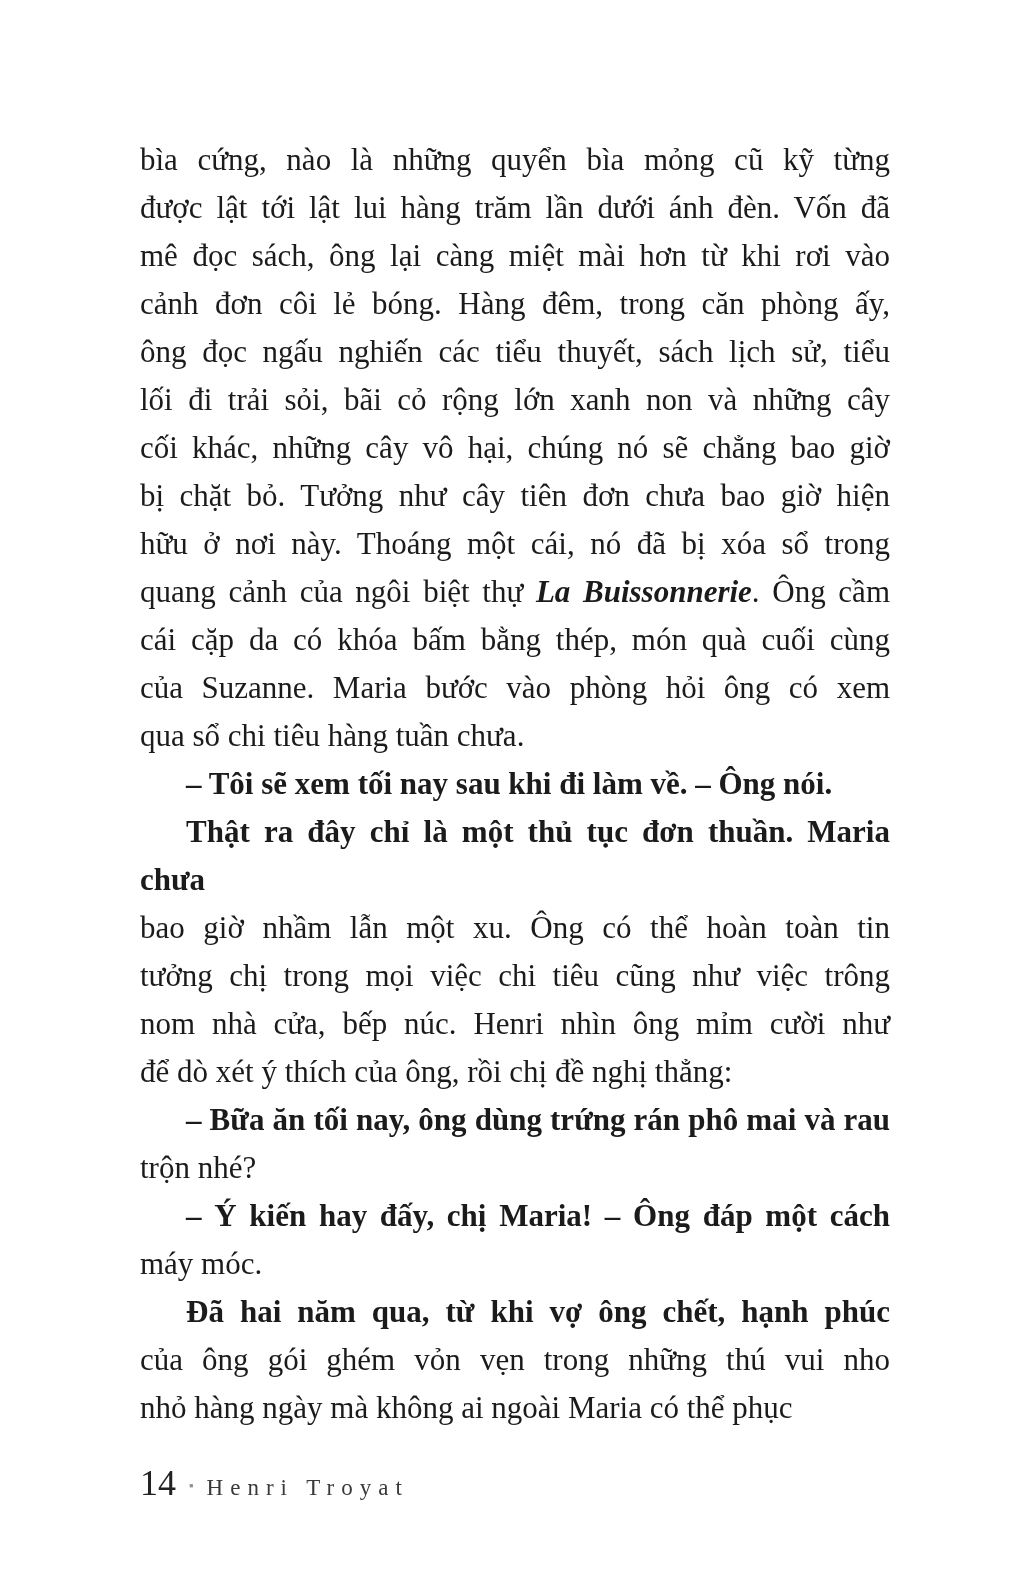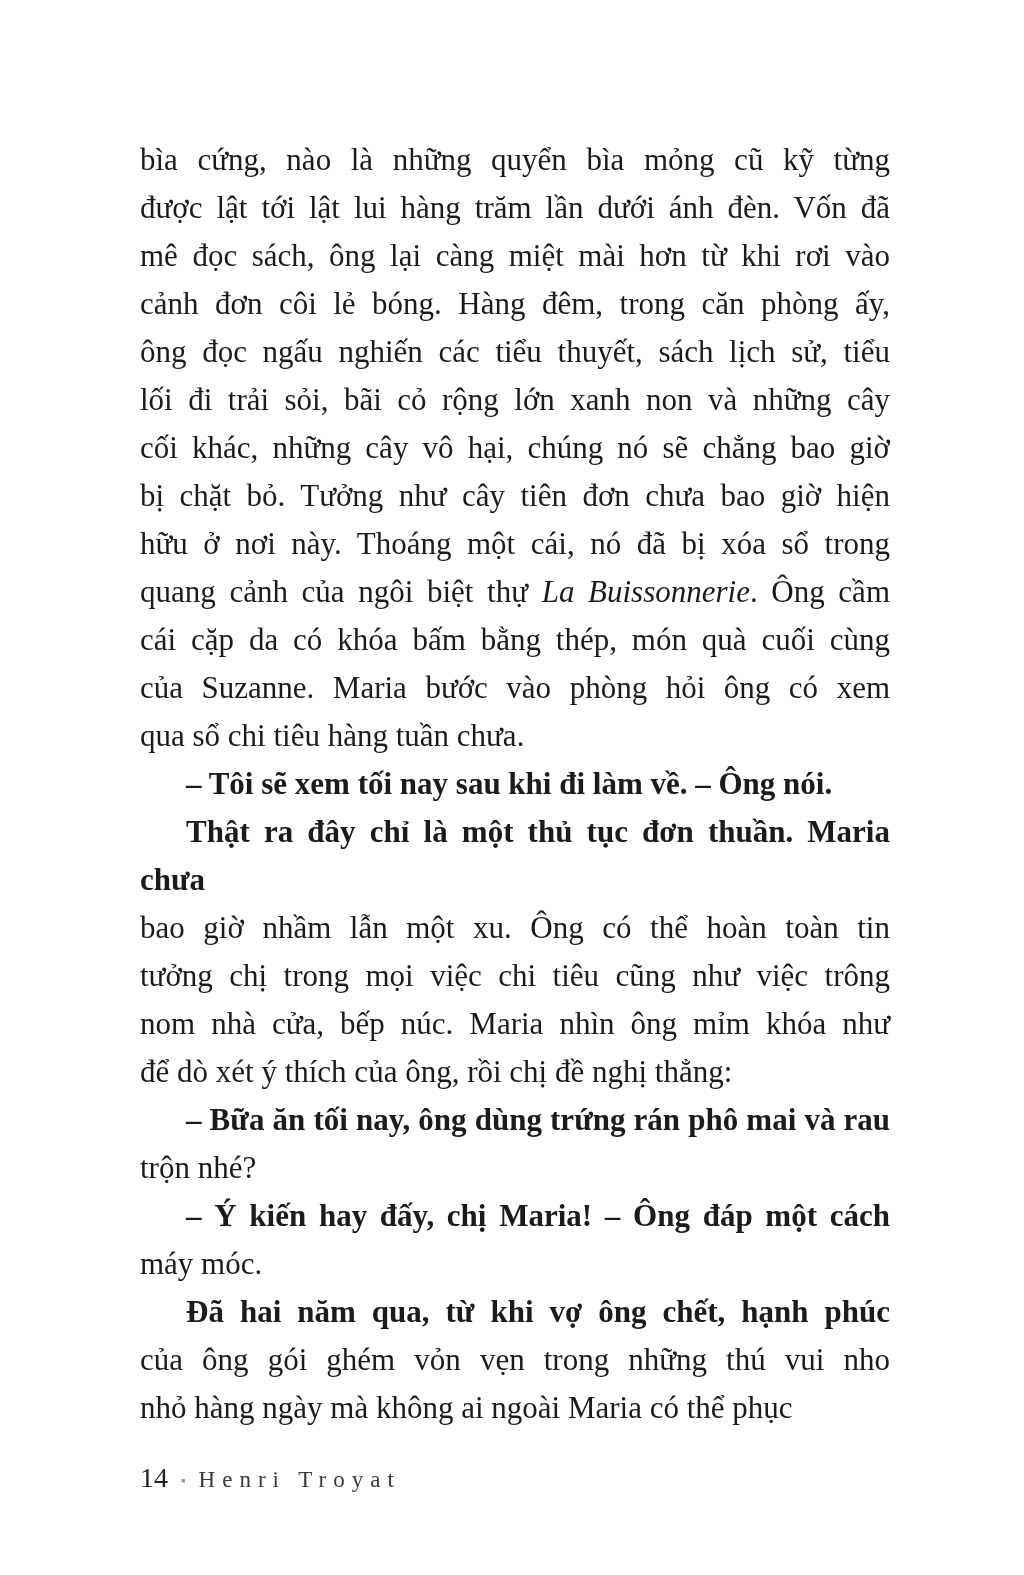--- a/index.html
+++ b/index.html
@@ -33,30 +33,31 @@
   }
   .text-line.last {
     text-align-last: left;
   }
   .text-line.indent {
     text-indent: 46px;
     font-weight: bold;
   }
   .italic {
     font-style: italic;
+    font-weight: bold;
   }
   .page-footer {
     position: absolute;
     left: 140px;
     top: 1462px;
     display: flex;
     align-items: baseline;
   }
   .page-number {
-    font-size: 28px;
+    font-size: 36px;
     color: #222222;
   }
   .square-bullet {
     font-size: 13px;
     color: #8f8f8f;
     margin: 0 13px;
     align-self: center;
     line-height: 1;
     position: relative;
     top: 2px;
@@ -83,21 +84,21 @@
       <div class="text-line"><span>bị chặt bỏ. Tưởng như cây tiên đơn chưa bao giờ hiện</span></div>
       <div class="text-line"><span>hữu ở nơi này. Thoáng một cái, nó đã bị xóa sổ trong</span></div>
       <div class="text-line"><span>quang cảnh của ngôi biệt thự </span><span class="italic">La Buissonnerie</span><span>. Ông cầm</span></div>
       <div class="text-line"><span>cái cặp da có khóa bấm bằng thép, món quà cuối cùng</span></div>
       <div class="text-line"><span>của Suzanne. Maria bước vào phòng hỏi ông có xem</span></div>
       <div class="text-line last"><span>qua sổ chi tiêu hàng tuần chưa.</span></div>
       <div class="text-line last indent"><span>– Tôi sẽ xem tối nay sau khi đi làm về. – Ông nói.</span></div>
       <div class="text-line indent"><span>Thật ra đây chỉ là một thủ tục đơn thuần. Maria chưa</span></div>
       <div class="text-line"><span>bao giờ nhầm lẫn một xu. Ông có thể hoàn toàn tin</span></div>
       <div class="text-line"><span>tưởng chị trong mọi việc chi tiêu cũng như việc trông</span></div>
-      <div class="text-line"><span>nom nhà cửa, bếp núc. Maria nhìn ông mỉm khóa như</span></div>
+      <div class="text-line"><span>nom nhà cửa, bếp núc. Henri nhìn ông mỉm cười như</span></div>
       <div class="text-line last"><span>để dò xét ý thích của ông, rồi chị đề nghị thẳng:</span></div>
       <div class="text-line indent"><span>– Bữa ăn tối nay, ông dùng trứng rán phô mai và rau</span></div>
       <div class="text-line last"><span>trộn nhé?</span></div>
       <div class="text-line indent"><span>– Ý kiến hay đấy, chị Maria! – Ông đáp một cách</span></div>
       <div class="text-line last"><span>máy móc.</span></div>
       <div class="text-line indent"><span>Đã hai năm qua, từ khi vợ ông chết, hạnh phúc</span></div>
       <div class="text-line"><span>của ông gói ghém vỏn vẹn trong những thú vui nho</span></div>
       <div class="text-line last"><span>nhỏ hàng ngày mà không ai ngoài Maria có thể phục</span></div>
     </section>
 

